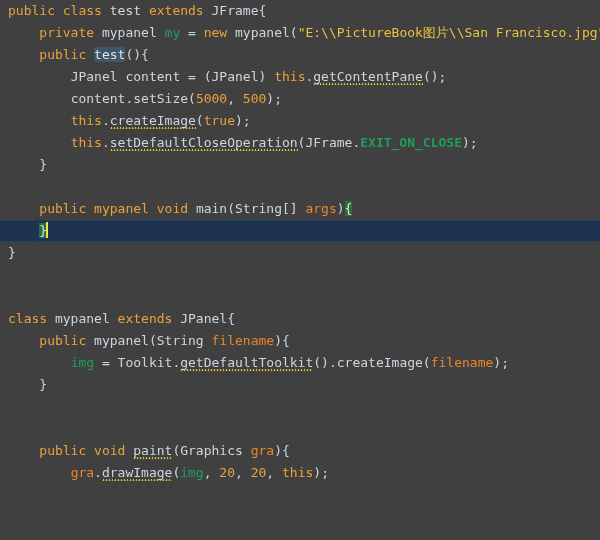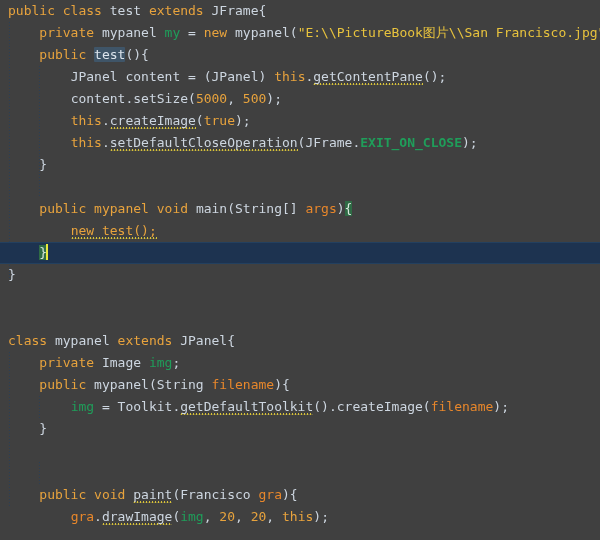--- a/index.html
+++ b/index.html
@@ -135,40 +135,38 @@
     <div class="line">        <span class="kw">this</span><span class="plain">.</span><span class="plain warn">createImage</span><span class="plain">(</span><span class="kw">true</span><span class="plain">)</span><span class="plain">;</span></div>
 
     <div class="line">        <span class="kw">this</span><span class="plain">.</span><span class="plain warn">setDefaultCloseOperation</span><span class="plain">(</span><span class="plain">JFrame</span><span class="plain">.</span><span class="const">EXIT_ON_CLOSE</span><span class="plain">)</span><span class="plain">;</span></div>
 
     <div class="line">    <span class="plain">}</span></div>
 
     <div class="line blank"></div>
 
     <div class="line">    <span class="kw">public</span> <span class="kw">mypanel</span> <span class="kw">void</span> <span class="plain">main</span><span class="plain">(</span><span class="plain">String</span><span class="plain">[]</span> <span class="param">args</span><span class="plain">)</span><span class="brace">{</span></div>
 
-    <div class="line">        <span class="kw warn">new test();</span></div>
 
     <div class="line current">    <span class="brace">}</span><span class="caret"></span></div>
 
     <div class="line"><span class="plain">}</span></div>
 
     <div class="line blank"></div>
     <div class="line blank"></div>
 
     <div class="line"><span class="kw">class</span> <span class="plain">mypanel</span> <span class="kw">extends</span> <span class="plain">JPanel</span><span class="plain">{</span></div>
 
-    <div class="line">    <span class="kw">private</span> <span class="plain">Image</span> <span class="field">img</span><span class="plain">;</span></div>
 
     <div class="line">    <span class="kw">public</span> <span class="plain">mypanel</span><span class="plain">(</span><span class="plain">String</span> <span class="param">filename</span><span class="plain">)</span><span class="plain">{</span></div>
 
     <div class="line">        <span class="field">img</span> <span class="plain">=</span> <span class="plain">Toolkit</span><span class="plain">.</span><span class="plain warn">getDefaultToolkit</span><span class="plain">(</span><span class="plain">)</span><span class="plain">.</span><span class="plain">createImage</span><span class="plain">(</span><span class="param">filename</span><span class="plain">)</span><span class="plain">;</span></div>
 
     <div class="line">    <span class="plain">}</span></div>
 
     <div class="line blank"></div>
     <div class="line blank"></div>
 
-    <div class="line">    <span class="kw">public</span> <span class="kw">void</span> <span class="plain warn">paint</span><span class="plain">(</span><span class="plain">Francisco</span> <span class="param">gra</span><span class="plain">)</span><span class="plain">{</span></div>
+    <div class="line">    <span class="kw">public</span> <span class="kw">void</span> <span class="plain warn">paint</span><span class="plain">(</span><span class="plain">Graphics</span> <span class="param">gra</span><span class="plain">)</span><span class="plain">{</span></div>
 
     <div class="line">        <span class="param">gra</span><span class="plain">.</span><span class="plain warn">drawImage</span><span class="plain">(</span><span class="field">img</span><span class="plain">,</span> <span class="num">20</span><span class="plain">,</span> <span class="num">20</span><span class="plain">,</span> <span class="kw">this</span><span class="plain">)</span><span class="plain">;</span></div>
 
   </div>
 </div>
 
 </body></html>

